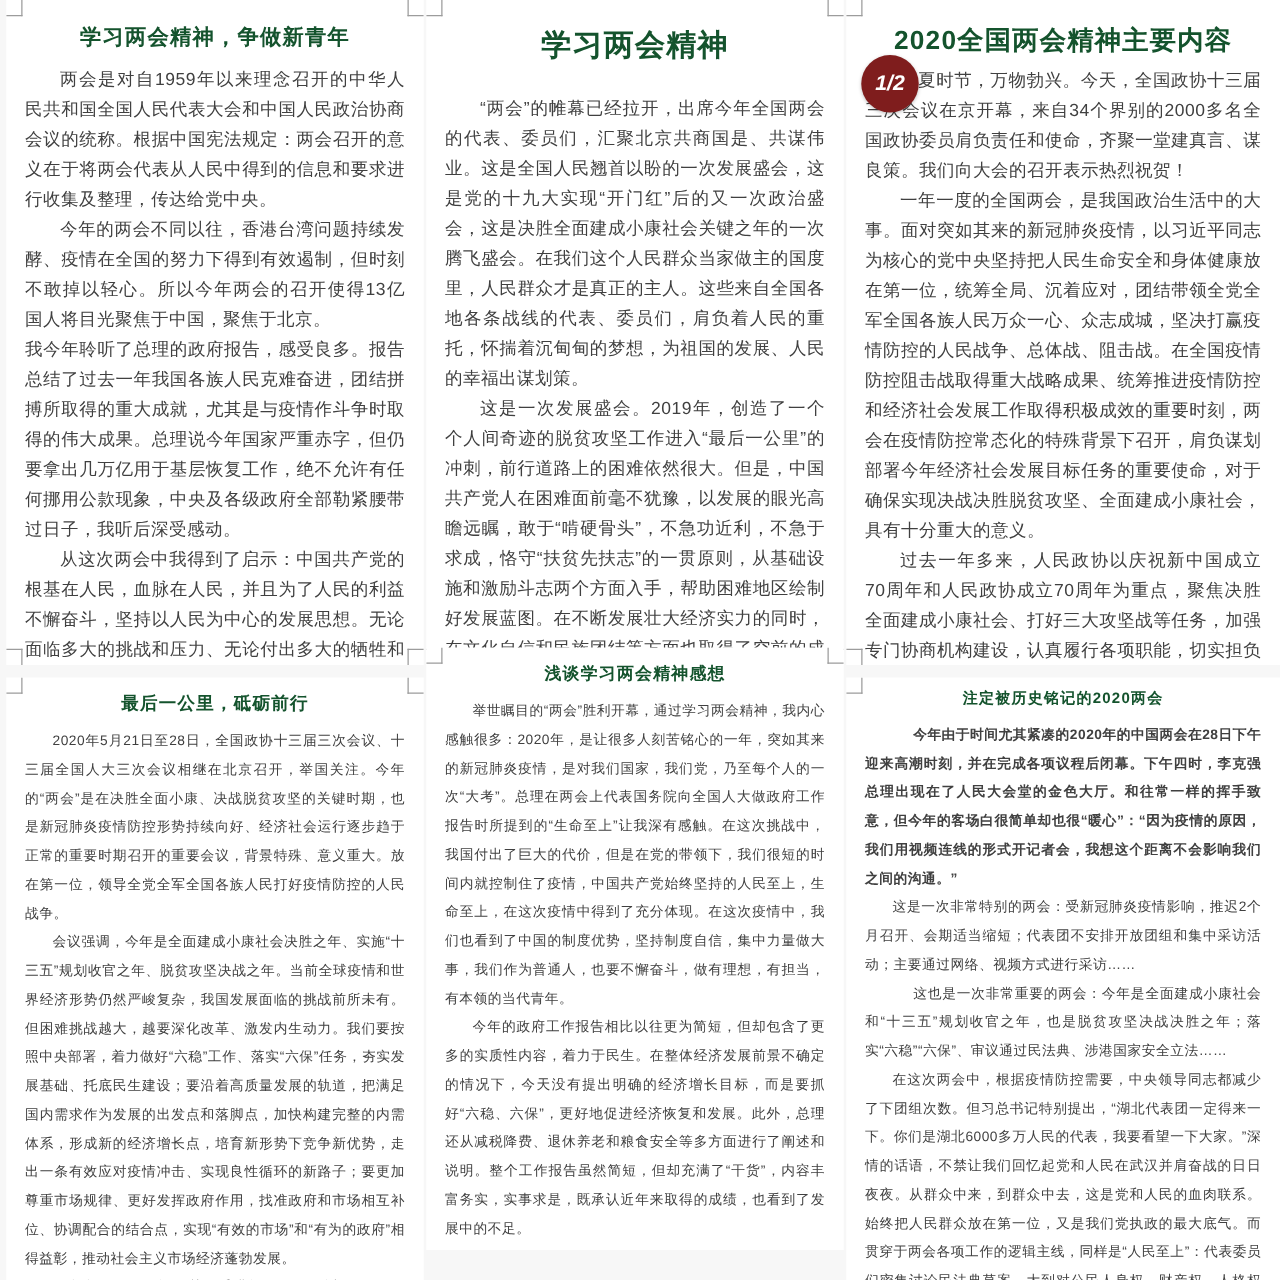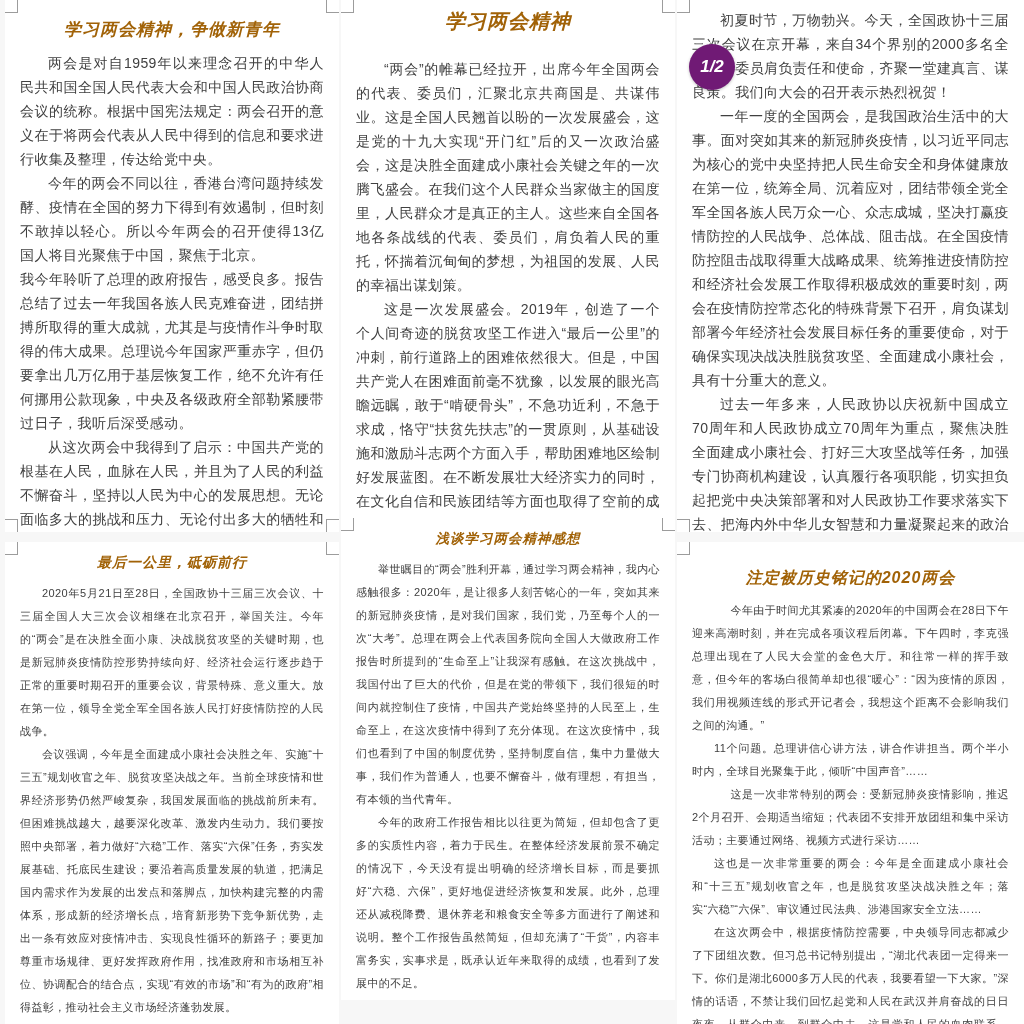--- a/index.html
+++ b/index.html
@@ -21,59 +21,58 @@
   #page3 { left:677px; top:0;     width:347px; height:532px; }
   #page4 { left:5px;   top:542px; width:334px; height:482px; }
   #page5 { left:341px; top:518px; width:334px; height:482px; }
   #page6 { left:677px; top:542px; width:347px; height:482px; }
 
   .page-inner { padding:8px 15px 0 15px; }
 
   .title {
     text-align:center;
     font-weight:bold;
-    color:#a16207;
+    color:#14532d;
     letter-spacing:1px;
     margin:6px 0 10px 0;
-    font-style:italic;
   }
   #page1 .title { font-size:17px; margin-top:10px; }
-  #page2 .title { font-size:20px; margin-top:0; margin-bottom:22px; }
+  #page2 .title { font-size:24px; margin-top:12px; margin-bottom:22px; }
   #page3 .title { font-size:21px; margin-top:10px; margin-bottom:6px; }
   #page4 .title { font-size:14px; margin-top:4px; margin-bottom:10px; }
   #page5 .title { font-size:13.5px; margin-top:4px; margin-bottom:10px; }
-  #page6 .title { font-size:16px; margin-top:18px; margin-bottom:10px; }
+  #page6 .title { font-size:12px; margin-top:0; margin-bottom:10px; }
 
   .body-text .para {
     font-size:14px;
     line-height:24px;
     text-align:justify;
     text-indent:2em;
     color:#404040;
     letter-spacing:0.4px;
   }
   #page4 .para, #page5 .para, #page6 .para { font-size:11px; line-height:23px; }
   
   #page1 .para:nth-child(3) { text-indent:0; }
-  #page6 .para:nth-child(1) { text-indent:3.5em; }
+  #page6 .para:nth-child(1) { text-indent:3.5em;font-weight:bold; }
   #page6 .para:nth-child(3) { text-indent:3.5em; }
 
   
   .corner { position:absolute; width:13px; height:13px; pointer-events:none; }
   .corner.tl { left:0;  top:0;    border-right:1px solid #9c9c9c; border-bottom:1px solid #9c9c9c; }
   .corner.tr { right:0; top:0;    border-left:1px solid #9c9c9c;  border-bottom:1px solid #9c9c9c; }
   .corner.bl { left:0;  bottom:0; border-right:1px solid #9c9c9c; border-top:1px solid #9c9c9c; }
   .corner.br { right:0; bottom:0; border-left:1px solid #9c9c9c;  border-top:1px solid #9c9c9c; }
 
   .page-badge {
     position:absolute;
     left:12px; top:44px;
     width:46px; height:46px;
     border-radius:50%;
-    background:#701a75;
+    background:#7f1d1d;
     color:#ffffff;
     font-size:17px;
     font-style:italic;
     font-weight:bold;
     display:flex; align-items:center; justify-content:center;
     box-shadow:0 1px 3px rgba(0,0,0,0.25);
     z-index:5;
     text-align:center;
   }
 </style>
@@ -110,20 +109,21 @@
           <p class="para">这是一次发展盛会。2019年，创造了一个个人间奇迹的脱贫攻坚工作进入“最后一公里”的冲刺，前行道路上的困难依然很大。但是，中国共产党人在困难面前毫不犹豫，以发展的眼光高瞻远瞩，敢于“啃硬骨头”，不急功近利，不急于求成，恪守“扶贫先扶志”的一贯原则，从基础设施和激励斗志两个方面入手，帮助困难地区绘制好发展蓝图。在不断发展壮大经济实力的同时，在文化自信和民族团结等方面也取得了空前的成绩。2020年的两会，是中国在向着全面小康发展道路上一次鼓舞人心的发展盛会，必将更加坚定各族人民的信心和勇气，迎来一个崭新的太平盛世。</p>
         </div>
     </div>
   </div>
 
   <div class="page" id="page3">
     <span class="corner tl"></span>
     <span class="corner bl"></span>
     <div class="page-badge">1/2</div>
     <div class="page-inner">
+      <h2 class="title">2020全国两会精神主要内容</h2>
       <div class="body-text">
           <p class="para">初夏时节，万物勃兴。今天，全国政协十三届三次会议在京开幕，来自34个界别的2000多名全国政协委员肩负责任和使命，齐聚一堂建真言、谋良策。我们向大会的召开表示热烈祝贺！</p>
           <p class="para">一年一度的全国两会，是我国政治生活中的大事。面对突如其来的新冠肺炎疫情，以习近平同志为核心的党中央坚持把人民生命安全和身体健康放在第一位，统筹全局、沉着应对，团结带领全党全军全国各族人民万众一心、众志成城，坚决打赢疫情防控的人民战争、总体战、阻击战。在全国疫情防控阻击战取得重大战略成果、统筹推进疫情防控和经济社会发展工作取得积极成效的重要时刻，两会在疫情防控常态化的特殊背景下召开，肩负谋划部署今年经济社会发展目标任务的重要使命，对于确保实现决战决胜脱贫攻坚、全面建成小康社会，具有十分重大的意义。</p>
           <p class="para">过去一年多来，人民政协以庆祝新中国成立70周年和人民政协成立70周年为重点，聚焦决胜全面建成小康社会、打好三大攻坚战等任务，加强专门协商机构建设，认真履行各项职能，切实担负起把党中央决策部署和对人民政协工作要求落实下去、把海内外中华儿女智慧和力量凝聚起来的政治责任，为党和国家事业发展作出了新的贡献。在疫情防控这场严峻斗争中，人民政协认真贯彻习近平总书记重要讲话精神和党中央部署要求，充分发挥国家治理体系重要组成部分的作用，把投身抗击疫情斗争作为重要任务，坚持建言资政和凝聚共识双向发力，组织参加人民政协的各党派团体和各族各界人士，为战胜疫情贡献智慧和力量；广大政协委员立足自身岗位，在医疗诊治、科研攻关、社区防疫、复工复产等工作中各展所长、各尽其能，献爱心、作贡献，践行了“人民政协为人民”的要求。</p>
         </div>
     </div>
   </div>
 
   <div class="page" id="page4">
     <span class="corner tl"></span>
@@ -149,21 +149,20 @@
         </div>
     </div>
   </div>
 
   <div class="page" id="page6">
     <span class="corner tl"></span>
     <div class="page-inner">
       <h2 class="title">注定被历史铭记的2020两会</h2>
       <div class="body-text">
           <p class="para">今年由于时间尤其紧凑的2020年的中国两会在28日下午迎来高潮时刻，并在完成各项议程后闭幕。下午四时，李克强总理出现在了人民大会堂的金色大厅。和往常一样的挥手致意，但今年的客场白很简单却也很“暖心”：“因为疫情的原因，我们用视频连线的形式开记者会，我想这个距离不会影响我们之间的沟通。”</p>
-          <p class="para">11个问题。总理讲信心讲方法，讲合作讲担当。两个半小时内，全球目光聚集于此，倾听“中国声音”……</p>
           <p class="para">这是一次非常特别的两会：受新冠肺炎疫情影响，推迟2个月召开、会期适当缩短；代表团不安排开放团组和集中采访活动；主要通过网络、视频方式进行采访……</p>
           <p class="para">这也是一次非常重要的两会：今年是全面建成小康社会和“十三五”规划收官之年，也是脱贫攻坚决战决胜之年；落实“六稳”“六保”、审议通过民法典、涉港国家安全立法……</p>
           <p class="para">在这次两会中，根据疫情防控需要，中央领导同志都减少了下团组次数。但习总书记特别提出，“湖北代表团一定得来一下。你们是湖北6000多万人民的代表，我要看望一下大家。”深情的话语，不禁让我们回忆起党和人民在武汉并肩奋战的日日夜夜。从群众中来，到群众中去，这是党和人民的血肉联系。始终把人民群众放在第一位，又是我们党执政的最大底气。而贯穿于两会各项工作的逻辑主线，同样是“人民至上”：代表委员们密集讨论民法典草案。大到对公民人身权、财产权、人格权的保护，小到高空抛物、“套路贷”“校园贷”“高利贷”、霸座、手机APP收集信息、孩子给游戏大额充值、小区电梯广告收益……民有所呼，法有所应。为了人民的权利，民法典撑起保护伞。</p>
         </div>
     </div>
   </div>
 
 </div>
 
 </body></html>

